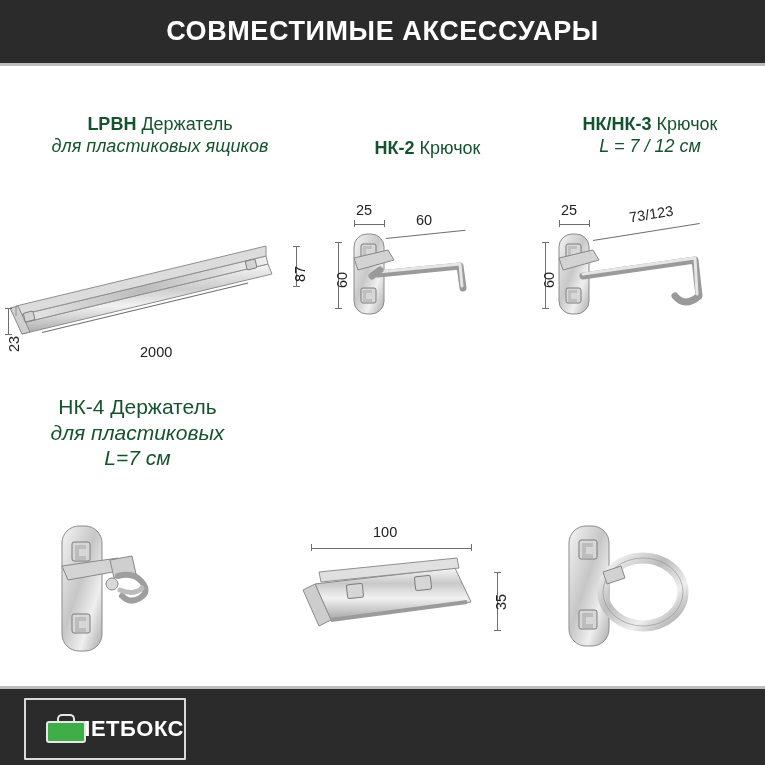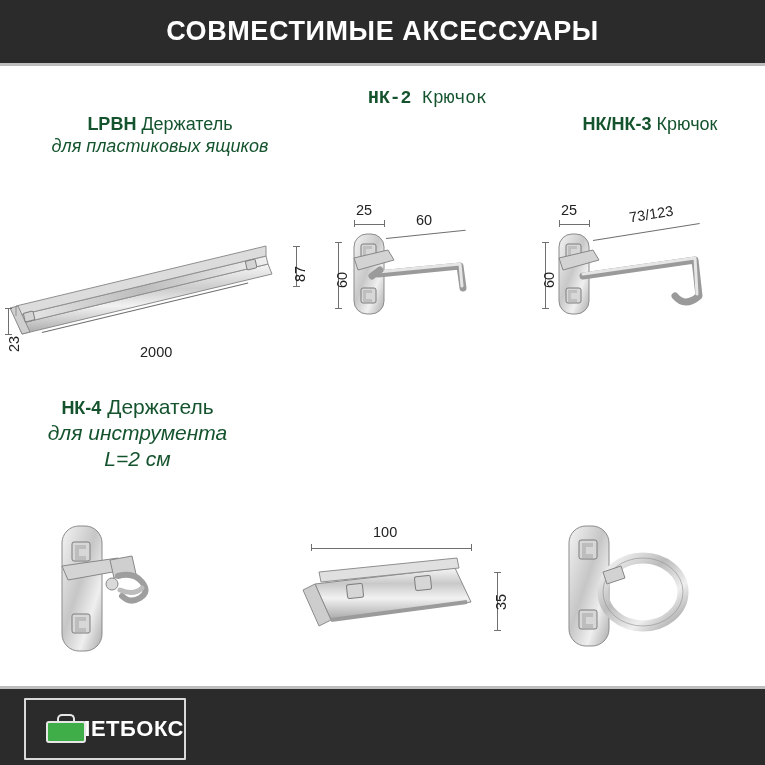--- a/index.html
+++ b/index.html
@@ -48,21 +48,21 @@
     position: relative;
   }
 
   .caption {
     text-align: center;
     line-height: 1.22;
     font-size: 18px;
     color: #14532d;
   }
   .caption .code { font-weight: bold; }
-  .caption .bigcode { font-weight: bold; font-size: 18px; }
+  .caption .bigcode { font-weight: normal; font-size: 21px; }
   .caption .l2 { display: block; font-style: italic; }
 
   
   .dim-text {
     position: absolute;
     font-size: 14.5px;
     color: #222;
     white-space: nowrap;
   }
   .dim-line {
@@ -192,21 +192,21 @@
         <div class="dim-text rot90" style="left:292px;top:66px;">87</div>
         
         <div class="dim-line v-line" style="left:8px;top:92px;height:26px;"></div>
         <div class="tick-h" style="left:5px;top:92px;"></div>
         <div class="tick-h" style="left:5px;top:118px;"></div>
         <div class="dim-text rot90" style="left:6px;top:136px;">23</div>
       </div>
     </div>
 
     <div class="cell" style="width:215px;height:290px;">
-      <div class="caption" style="padding-top:22px;font-family:Liberation Mono, monospace;">
+      <div class="caption" style="padding-top:72px;">
         <span class="code">НК-2</span>
         <span>Крючок</span>
       </div>
 
       <div style="position:absolute;left:0;top:150px;width:215px;height:140px;">
         <svg width="215" height="140" viewBox="0 0 215 140">
           <defs>
             <linearGradient id="gp2" x1="0" y1="0" x2="1" y2="1">
               <stop offset="0%" stop-color="#f4f4f4"></stop>
               <stop offset="45%" stop-color="#c8c8c8"></stop>
@@ -241,20 +241,21 @@
         <div class="tick-h" style="left:15px;top:26px;"></div>
         <div class="tick-h" style="left:15px;top:92px;"></div>
         <div class="dim-text rot90" style="left:14px;top:72px;">60</div>
       </div>
     </div>
 
     <div class="cell" style="width:230px;height:290px;">
       <div class="caption" style="padding-top:48px;">
         <span class="code">НК/НК-3</span>
         <span>Крючок</span>
+        <span class="l2">L = 7 / 12 см</span>
       </div>
 
       <div style="position:absolute;left:0;top:150px;width:230px;height:140px;">
         <svg width="230" height="140" viewBox="0 0 230 140">
           <defs>
             <linearGradient id="gp3" x1="0" y1="0" x2="1" y2="1">
               <stop offset="0%" stop-color="#f4f4f4"></stop>
               <stop offset="45%" stop-color="#c8c8c8"></stop>
               <stop offset="70%" stop-color="#f0f0f0"></stop>
               <stop offset="100%" stop-color="#ababab"></stop>
@@ -286,22 +287,22 @@
       </div>
     </div>
   </div>
 
   <div class="row" style="height:330px;">
 
     <div class="cell" style="width:275px;height:330px;">
       <div class="caption" style="padding-top:38px;font-size:21px;">
         <span class="bigcode">НК-4</span>
         <span>Держатель</span>
-        <span class="l2">для инструмента</span>
-        <span class="l2">L=2 см</span>
+        <span class="l2">для пластиковых</span>
+        <span class="l2">L=7 см</span>
       </div>
 
       <div style="position:absolute;left:0;top:160px;width:275px;height:170px;">
         <svg width="275" height="170" viewBox="0 0 275 170">
           <defs>
             <linearGradient id="gp4" x1="0" y1="0" x2="1" y2="1">
               <stop offset="0%" stop-color="#f4f4f4"></stop>
               <stop offset="45%" stop-color="#c6c6c6"></stop>
               <stop offset="72%" stop-color="#efefef"></stop>
               <stop offset="100%" stop-color="#a9a9a9"></stop>

